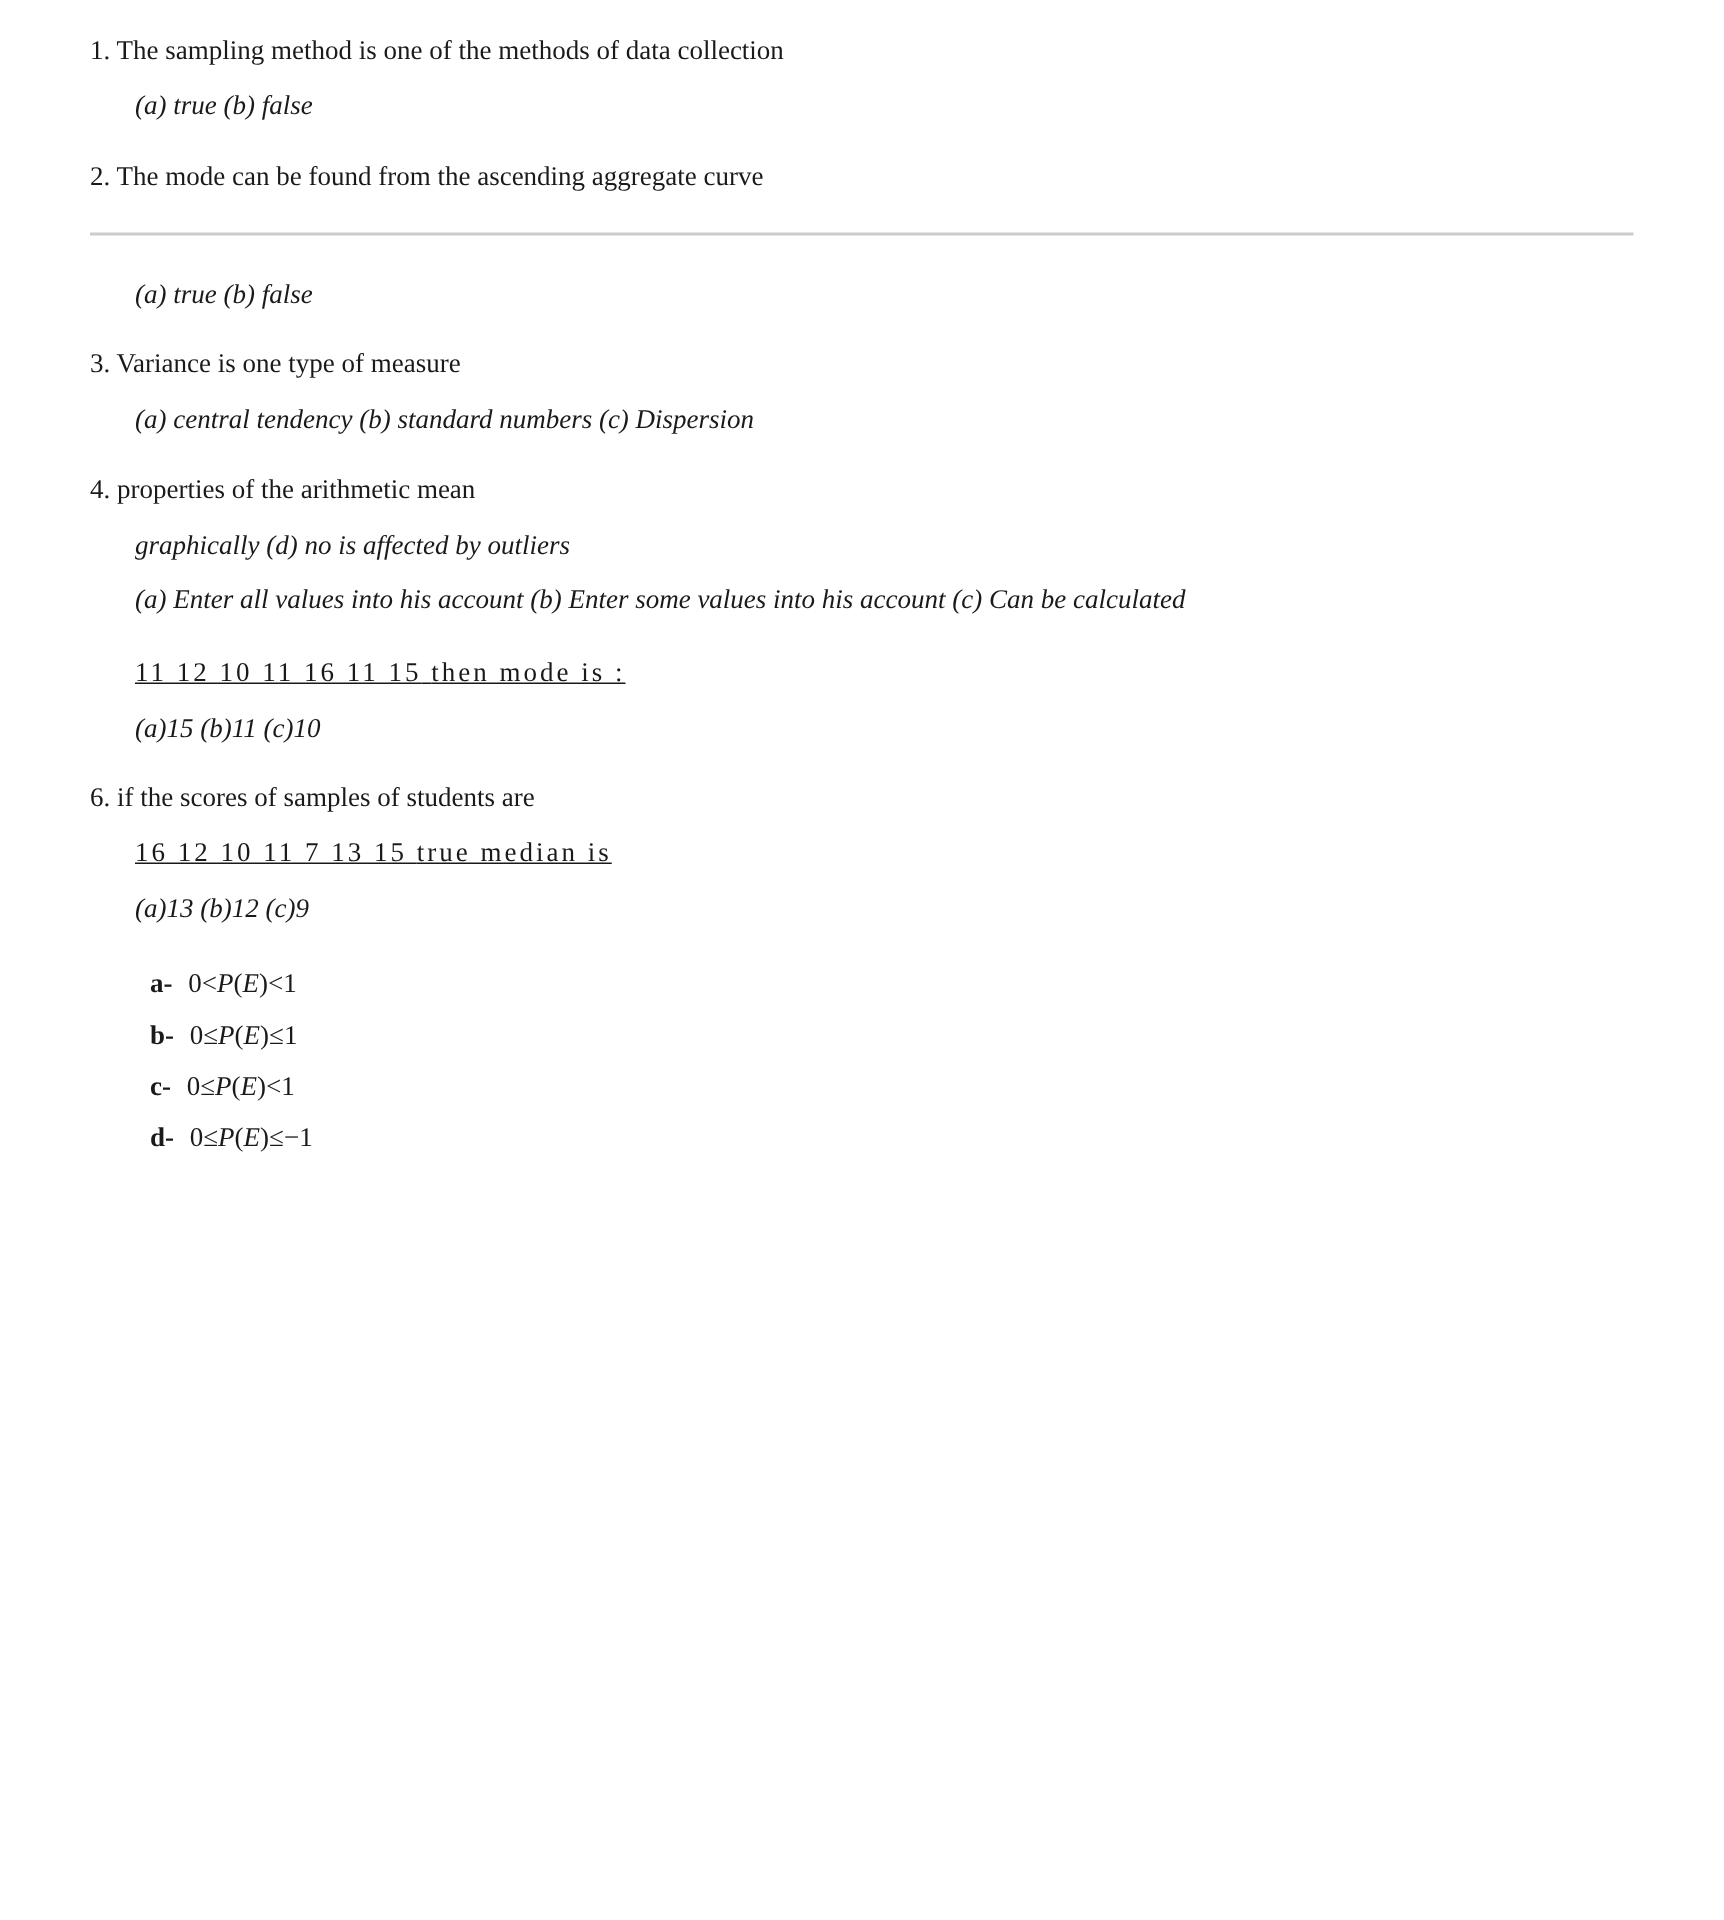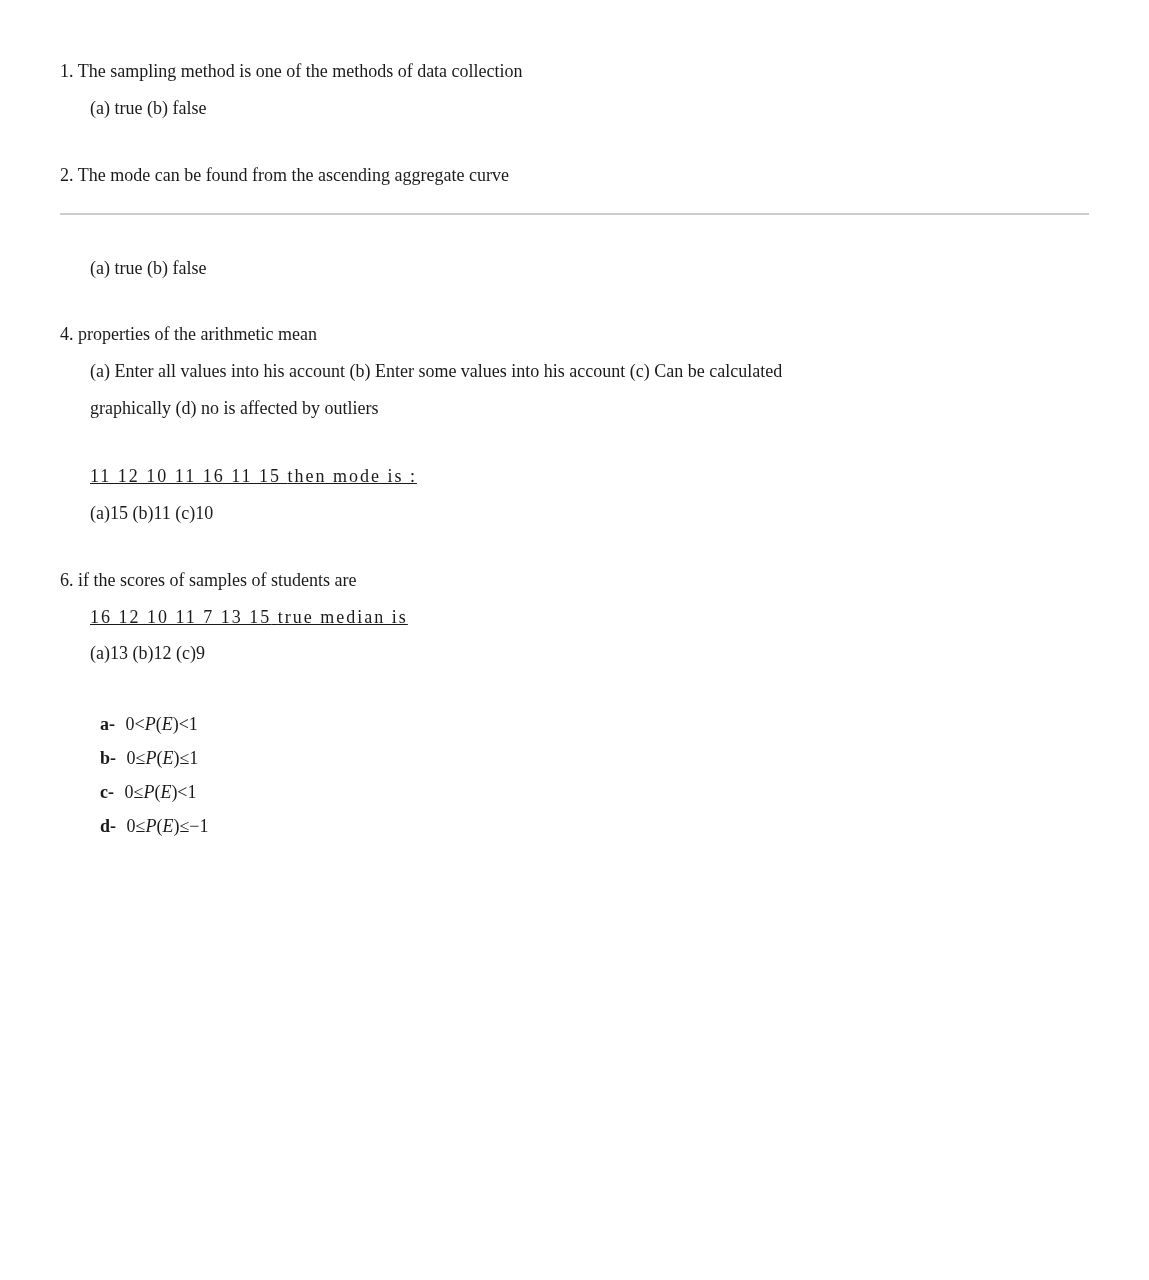--- a/index.html
+++ b/index.html
@@ -11,30 +11,30 @@
       background: #ffffff;
       font-family: "Times New Roman", Times, serif;
       font-size: 18px;
       color: #1a1a1a;
       width: 1149px;
       min-height: 1280px;
       padding: 20px 60px 40px 60px;
     }
     .question-block {
       margin-bottom: 18px;
-      margin-top: 38px;
     }
     .question-line {
       margin-bottom: 8px;
       line-height: 1.5;
     }
     .options-line {
       padding-left: 30px;
       line-height: 1.7;
       margin-bottom: 6px;
+      font-style: italic;
     }
     .divider {
       border: none;
       border-top: 2px solid #cccccc;
       margin: 24px 0 24px 0;
     }
     .bold {
       font-weight: bold;
     }
     .italic-math {
@@ -76,28 +76,35 @@
       <span>The mode can be found from the ascending aggregate curve</span>
     </div>
   </div>
 
   <hr class="divider">
 
   <div class="question-block">
     <div class="options-line">(a) true      (b) false</div>
   </div>
 
+  <div class="question-block">
+    <div class="question-line">
+      <span>3.</span>
+      <span>Variance is one type of measure</span>
+    </div>
+    <div class="options-line">(a) central tendency  (b) standard numbers  (c) Dispersion</div>
+  </div>
 
   <div class="question-block">
     <div class="question-line">
       <span>4.</span>
       <span>properties of the arithmetic mean</span>
     </div>
+    <div class="options-line">graphically  (d) no is affected by outliers</div>
     <div class="options-line">(a) Enter all values into his account  (b) Enter some values into   his account   (c) Can be calculated</div>
-    <div class="options-line">graphically  (d) no is affected by outliers</div>
   </div>
 
   <div class="question-block">
     <div class="scores-line">
       <span>11   12   10   11   16   11   15</span>
       <span>     then mode is :</span>
     </div>
     <div class="options-line">(a)15          (b)11          (c)10</div>
   </div>
 

